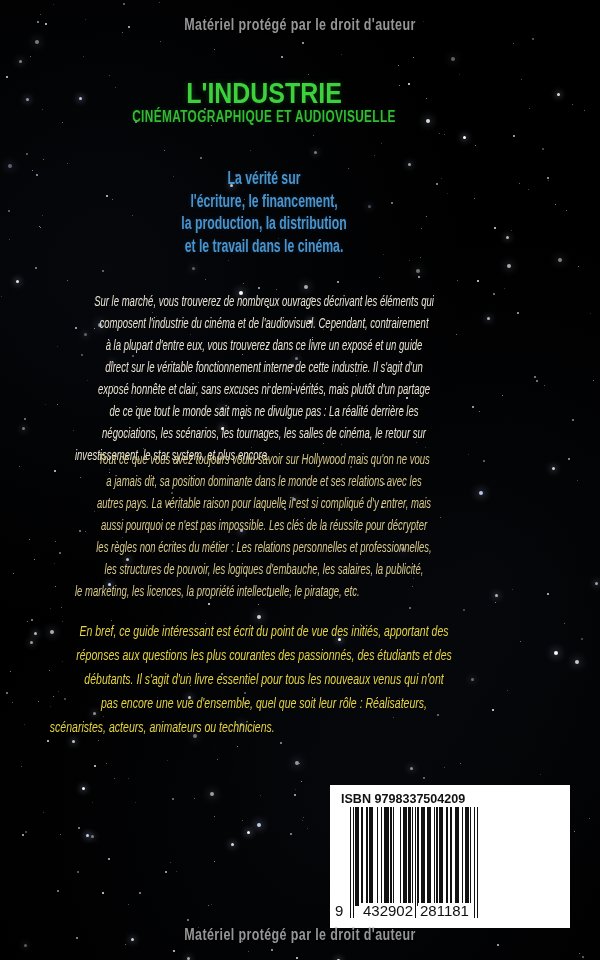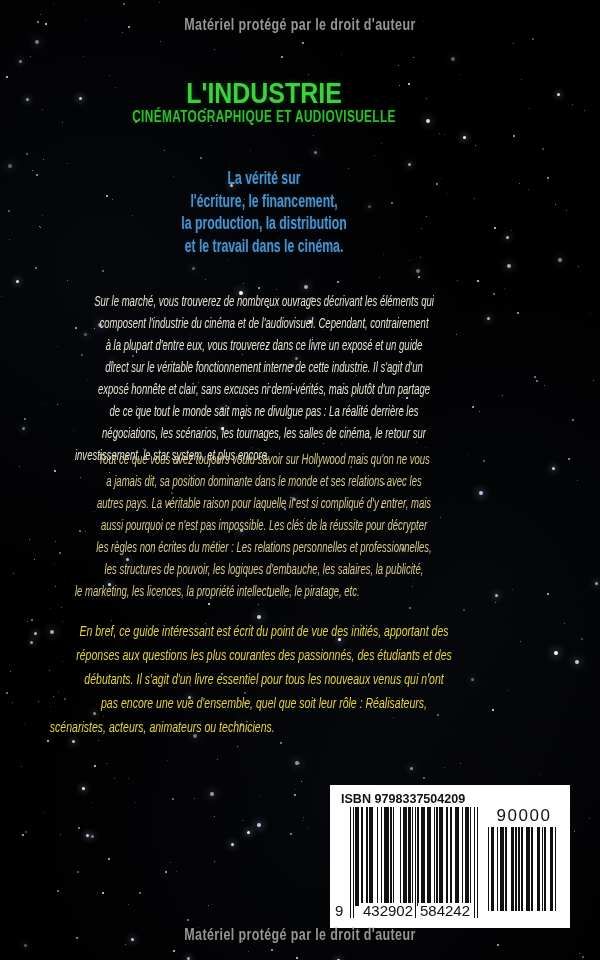--- a/index.html
+++ b/index.html
@@ -587,41 +587,20 @@
           <div class="bar" style="left: 105.09px; width: 4.04px; height: 99px;"></div>
           <div class="bar" style="left: 111.83px; width: 1.35px; height: 99px;"></div>
           <div class="bar" style="left: 114.53px; width: 4.04px; height: 99px;"></div>
           <div class="bar" style="left: 119.92px; width: 1.35px; height: 99px;"></div>
           <div class="bar" style="left: 123.96px; width: 1.35px; height: 111px;"></div>
           <div class="bar" style="left: 126.65px; width: 1.35px; height: 111px;"></div>
         </div>
       <div class="ean-digits">
         <span class="d-first">9</span>
         <span class="d-g1">432902</span>
-        <span class="d-g2">584242</span>
+        <span class="d-g2">281181</span>
       </div>
     </div>
 
-    <div class="ean-sup">
-      <div class="sup-label">90000</div>
-      <div class="sup-bars" id="sup-bars">
-          <div class="bar" style="left: 0px; width: 1.45px; height: 84px;"></div>
-          <div class="bar" style="left: 2.89px; width: 2.89px; height: 84px;"></div>
-          <div class="bar" style="left: 8.68px; width: 1.45px; height: 84px;"></div>
-          <div class="bar" style="left: 11.57px; width: 4.34px; height: 84px;"></div>
-          <div class="bar" style="left: 17.36px; width: 1.45px; height: 84px;"></div>
-          <div class="bar" style="left: 23.15px; width: 2.89px; height: 84px;"></div>
-          <div class="bar" style="left: 27.49px; width: 1.45px; height: 84px;"></div>
-          <div class="bar" style="left: 30.38px; width: 1.45px; height: 84px;"></div>
-          <div class="bar" style="left: 33.28px; width: 1.45px; height: 84px;"></div>
-          <div class="bar" style="left: 37.62px; width: 4.34px; height: 84px;"></div>
-          <div class="bar" style="left: 43.4px; width: 1.45px; height: 84px;"></div>
-          <div class="bar" style="left: 49.19px; width: 2.89px; height: 84px;"></div>
-          <div class="bar" style="left: 53.53px; width: 1.45px; height: 84px;"></div>
-          <div class="bar" style="left: 56.43px; width: 1.45px; height: 84px;"></div>
-          <div class="bar" style="left: 62.21px; width: 2.89px; height: 84px;"></div>
-          <div class="bar" style="left: 66.55px; width: 1.45px; height: 84px;"></div>
-        </div>
-    </div>
   </div>
 
   <div class="wm wm-bottom">Matériel protégé par le droit d'auteur</div>
 </div>
 
 </body></html>

